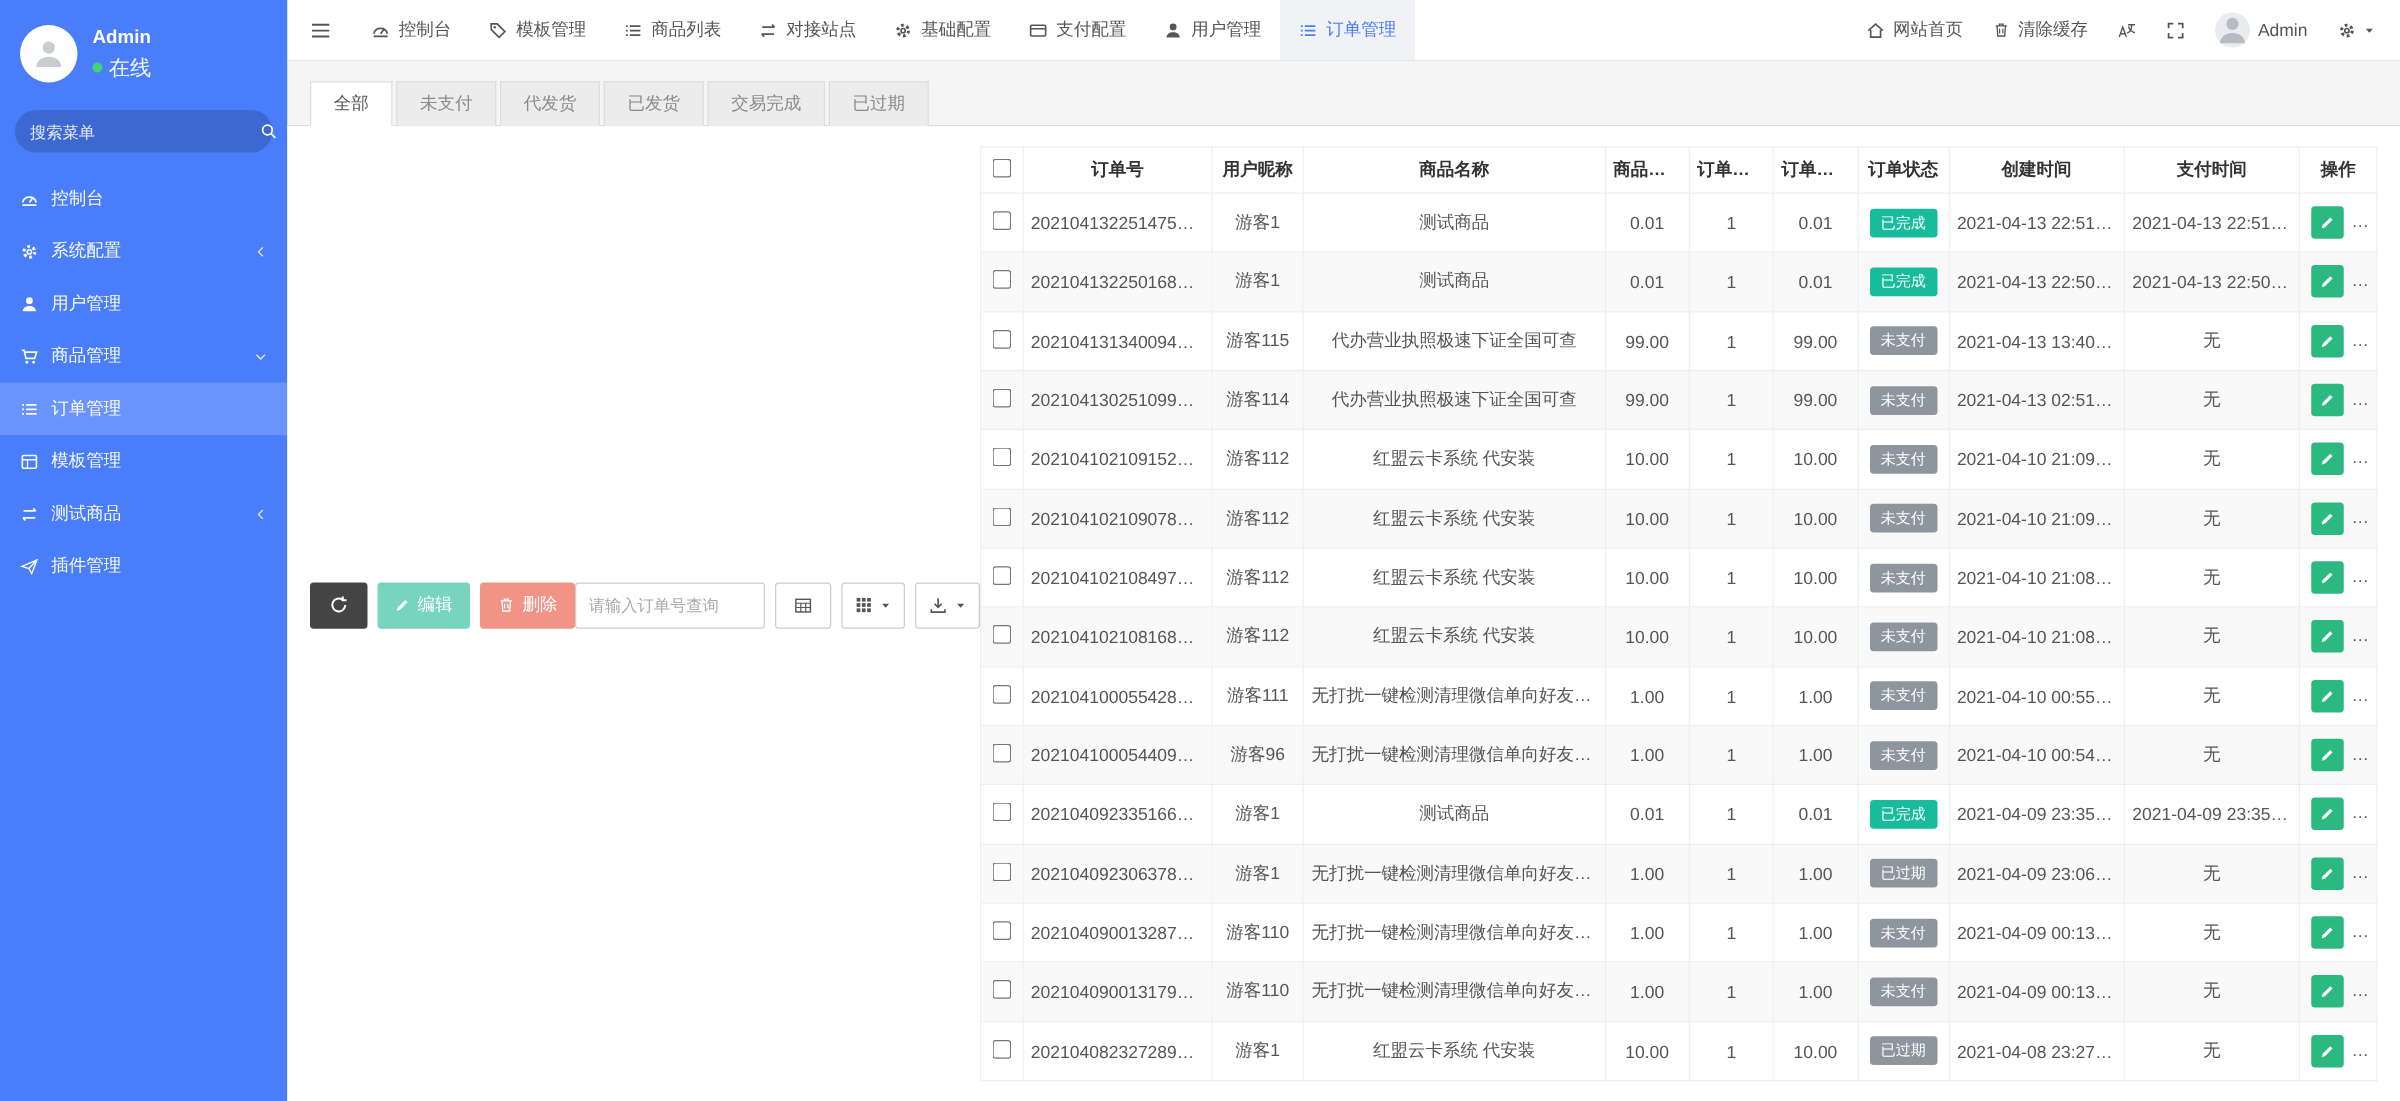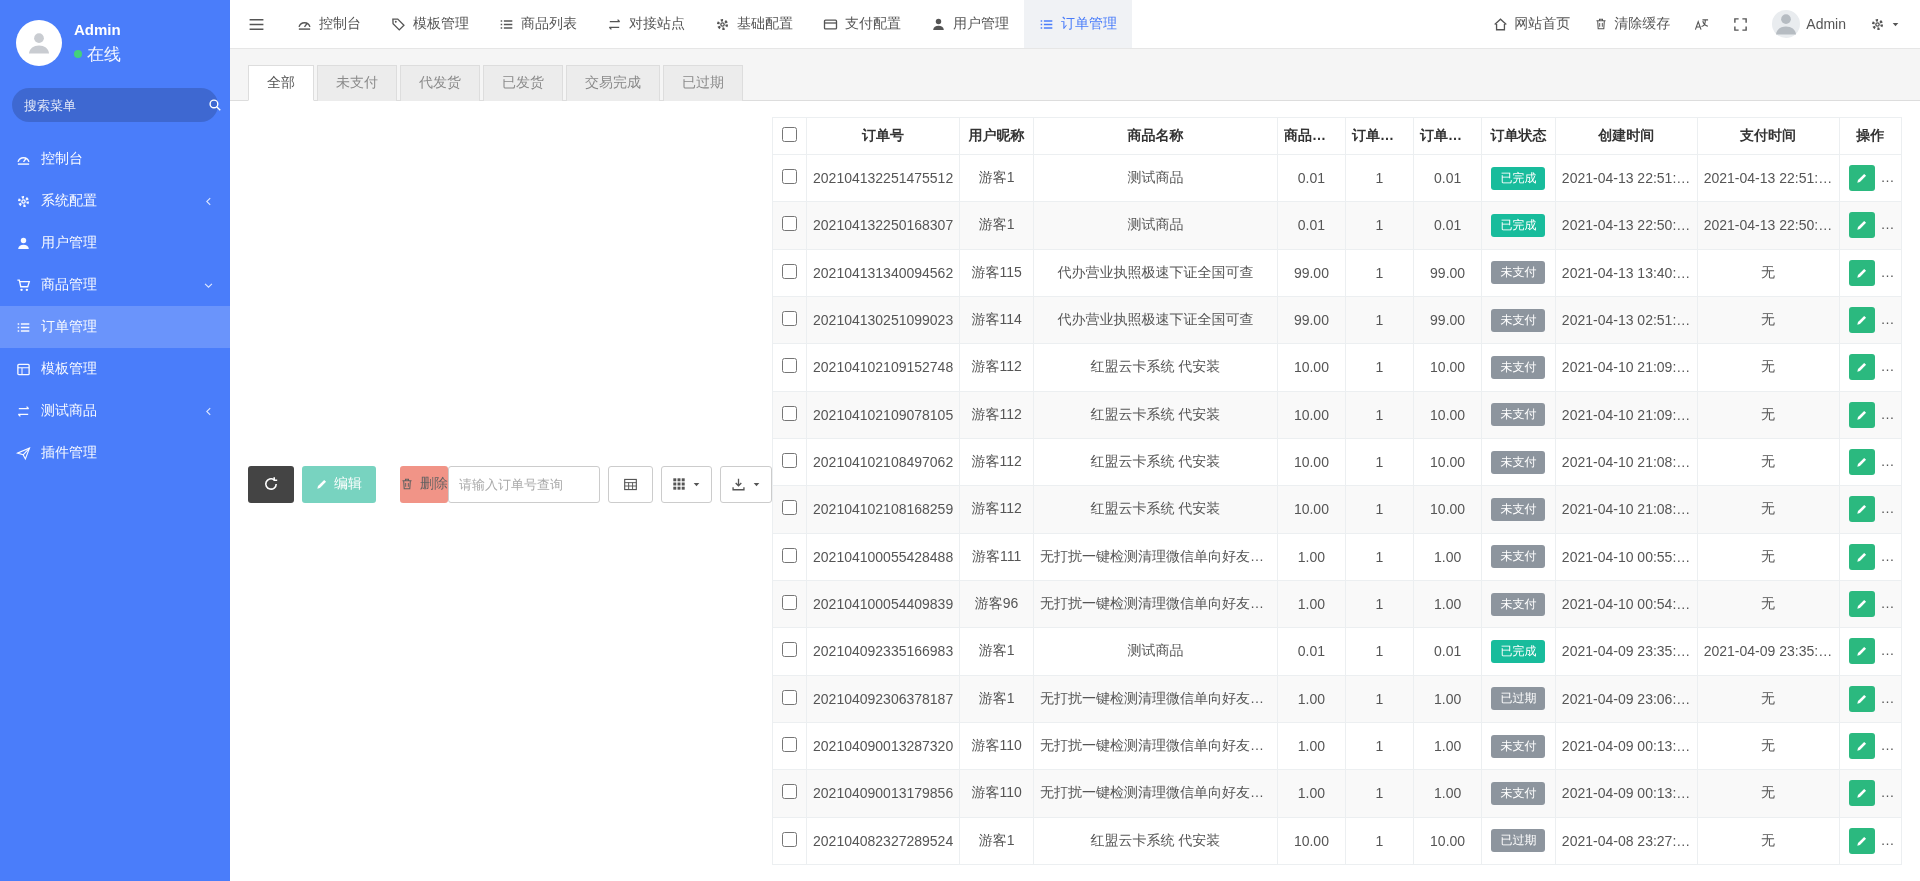--- a/index.html
+++ b/index.html
@@ -33,21 +33,21 @@
   .content{flex:1;display:flex;flex-direction:column;background:#f5f5f5;min-height:0}
   .tab-strip{padding:16px 18px 0;border-bottom:1px solid #ddd;display:flex;gap:3px;flex-shrink:0}
   .tab{padding:8px 18px;font-size:14px;color:#8a8a8a;background:#ececec;border:1px solid #ddd;border-bottom:none;cursor:pointer;margin-bottom:-1px}
   .tab.active{background:#fff;color:#555;border-bottom:1px solid #fff}
   .panel{flex:1;background:#fff;padding:16px 18px;display:flex;flex-direction:row;min-height:0}
   
   .toolbar{display:flex;align-items:center;margin-bottom:14px;flex-shrink:0}
   .btn{border:none;border-radius:3px;cursor:pointer;font-size:14px;display:inline-flex;align-items:center;justify-content:center;gap:6px}
   .btn-refresh{width:46px;height:37px;background:#444;color:#fff}
   .btn-edit{height:37px;padding:0 14px;background:#26b99a;color:#fff;opacity:.62;margin-left:8px}
-  .btn-del{height:37px;padding:0 0;background:#e9533f;color:#000000;opacity:.62;margin-left:24px}
+  .btn-del{height:37px;padding:0 14px;background:#e9533f;color:#ffffff;opacity:.62;margin-left:8px}
   .toolbar-right{margin-left:auto;display:flex;align-items:center}
   .search-input{width:152px;height:37px;border:1px solid #ccc;border-radius:3px;padding:0 10px;font-size:13px;color:#555;outline:none;background:#fff}
   .search-input::placeholder{color:#aaa}
   .btn-ghost{height:37px;min-width:45px;background:#fff;border:1px solid #ccc;color:#555;margin-left:8px;padding:0 10px}
   
   table{width:100%;border-collapse:collapse;table-layout:fixed;font-size:14px}
   th{font-weight:bold;color:#333}
   th,td{border:1px solid #eceff1;text-align:center;padding:9px 6px;overflow:hidden;white-space:nowrap;text-overflow:ellipsis}
   tbody tr:nth-child(even){background:#f9f9f9}
   input[type=checkbox]{width:15px;height:15px;cursor:pointer}

